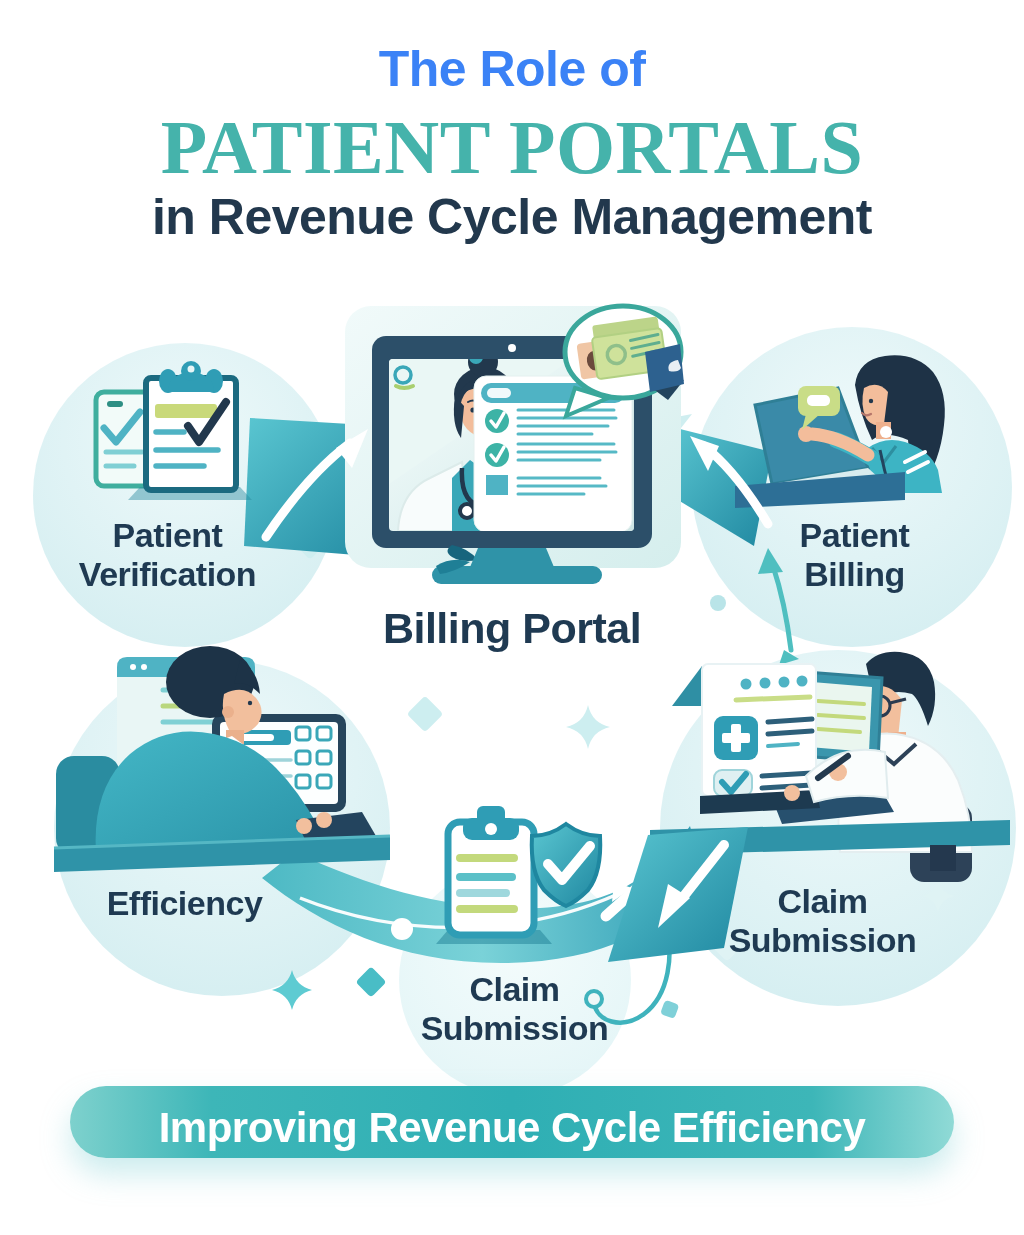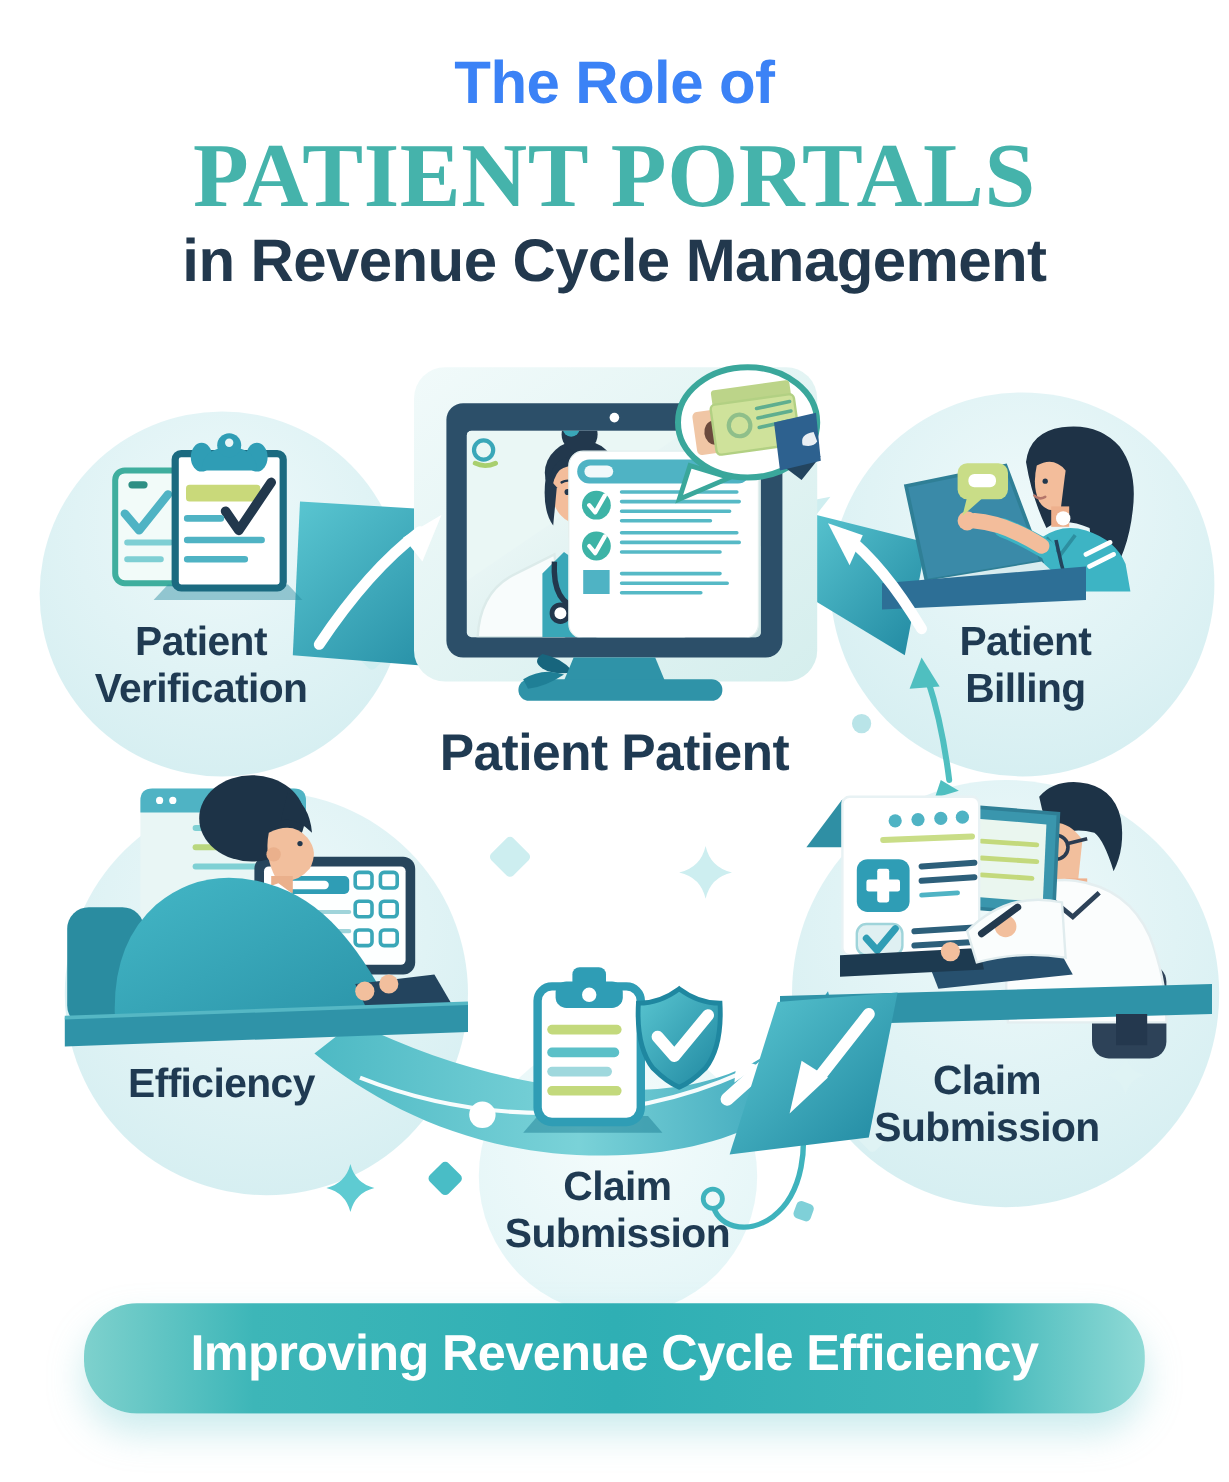--- a/index.html
+++ b/index.html
@@ -15,21 +15,21 @@
   .node-label{position:absolute;text-align:center;font-weight:700;color:#1f3a52;
     font-size:34px;line-height:1.16;letter-spacing:-0.5px;}
   .node-label div{white-space:nowrap;}
   .lbl-registration{left:25px;top:516px;width:285px;}
   .lbl-portal{left:312px;top:604px;width:400px;font-size:43px;}
   .lbl-billing{left:712px;top:516px;width:285px;}
   .lbl-insurance{left:32px;top:884px;width:305px;}
   .lbl-claim-center{left:362px;top:970px;width:305px;}
   .lbl-claim-right{left:670px;top:882px;width:305px;}
   .banner{
-    position:absolute;left:70px;top:1086px;width:884px;height:92px;border-radius:44px;
+    position:absolute;left:70px;top:1086px;width:884px;height:72px;border-radius:44px;
     background:linear-gradient(90deg,#7ed1cd 0%,#3db6b8 16%,#2fafb4 50%,#3db6b8 84%,#90dad6 100%);
     box-shadow:0 16px 30px rgba(110,200,205,.35);
     color:#ffffff;font-weight:800;font-size:42px;line-height:84px;text-align:center;letter-spacing:-0.5px;
   }
 </style>
 </head>
 <body>
 
 <div class="canvas">
 
@@ -339,21 +339,21 @@
   <div class="ttl ttl-1">The Role of</div>
   <div class="ttl ttl-2">PATIENT PORTALS</div>
   <div class="ttl ttl-3">in Revenue Cycle Management</div>
 
   <div class="node-label lbl-registration">
     <div>Patient</div>
     <div>Verification</div>
   </div>
 
   <div class="node-label lbl-portal">
-    <div>Patient Patient</div>
+    <div>Billing Portal</div>
   </div>
 
   <div class="node-label lbl-billing">
     <div>Patient</div>
     <div>Billing</div>
   </div>
 
   <div class="node-label lbl-insurance">
     <div>Efficiency</div>
   </div>

